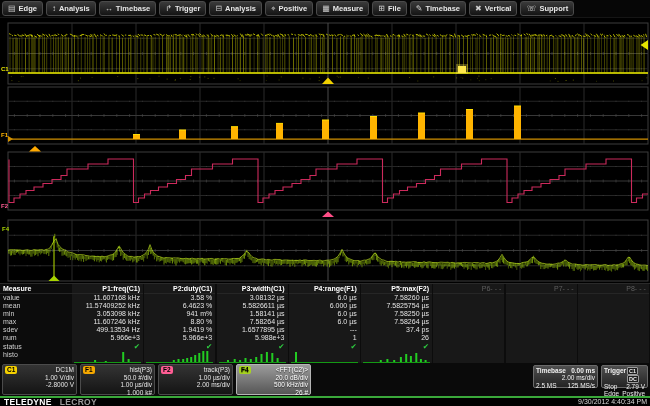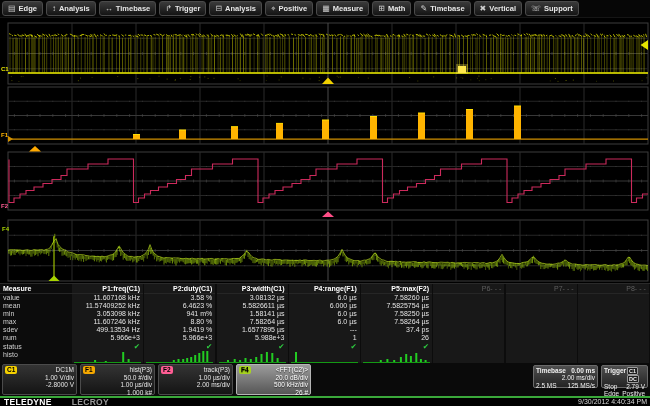--- a/index.html
+++ b/index.html
@@ -40,21 +40,21 @@
         padding:1px 2px;box-sizing:border-box;}
   .sbox .hrow{display:flex;justify-content:space-between;font-weight:bold;}
   .sbox .vrow{display:flex;justify-content:space-between;}
   .chip{display:inline-block;border:1px solid #9a9a9a;border-radius:1px;background:#1d1d1d;
         color:#f0f0f0;font-size:5.5px;line-height:6px;padding:0 1px;font-weight:bold;margin-left:1px;}
   
   .greenline{position:absolute;left:0;top:396px;width:650px;height:2px;background:#3aa83a;}
   .footer{position:absolute;left:0;top:398px;width:650px;height:8px;background:#000;}
   .brand{position:absolute;left:4px;top:-1px;font-size:8.5px;letter-spacing:.3px;}
   .brand b{color:#ffffff;font-weight:800;}
-  .brand span{color:#9a9a9a;font-weight:bold;margin-left:20px;}
+  .brand span{color:#9a9a9a;font-weight:bold;margin-left:8px;}
   .datetime{position:absolute;right:3px;top:0;font-size:7px;color:#d8d8d8;}
 </style>
 </head>
 <body>
 
 <div class="screen">
 
   <div class="menubar" id="menubar">
       <div class="menu-btn">
         <span class="ic">▤</span>
@@ -79,21 +79,21 @@
       <div class="menu-btn">
         <span class="ic">⌖</span>
         <span>Positive</span>
       </div>
       <div class="menu-btn">
         <span class="ic">▦</span>
         <span>Measure</span>
       </div>
       <div class="menu-btn">
         <span class="ic">⊞</span>
-        <span>Math</span>
+        <span>File</span>
       </div>
       <div class="menu-btn">
         <span class="ic">✎</span>
         <span>Timebase</span>
       </div>
       <div class="menu-btn">
         <span class="ic">✖</span>
         <span>Vertical</span>
       </div>
       <div class="menu-btn">

